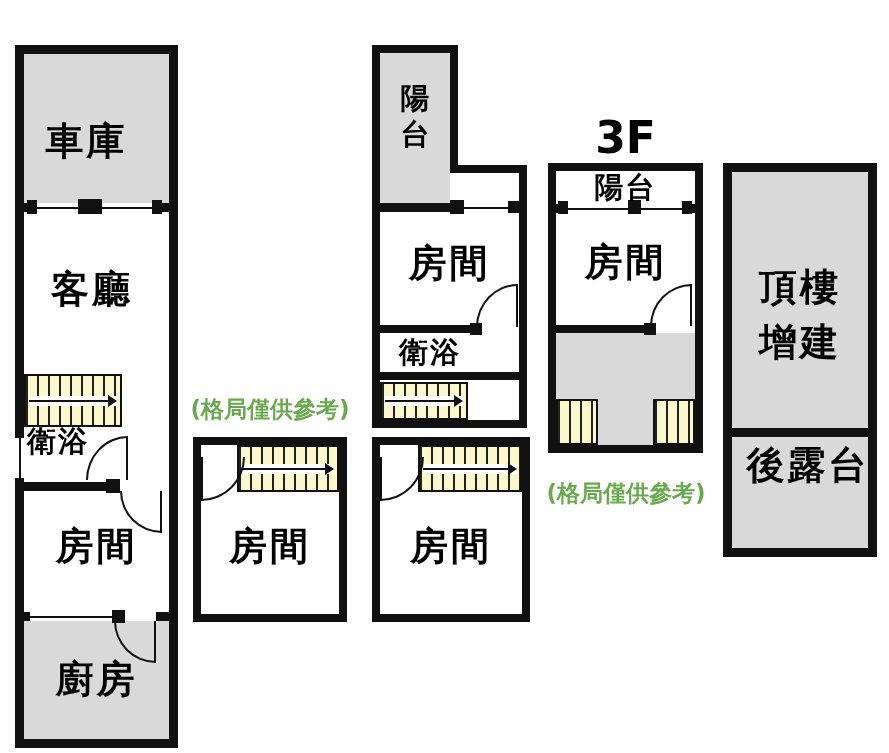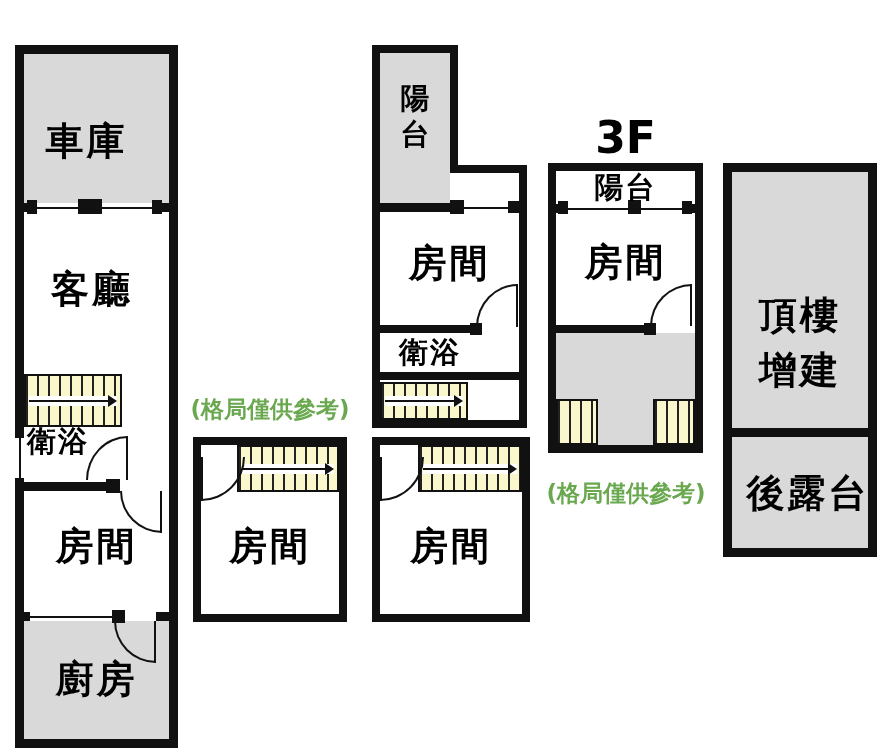--- a/index.html
+++ b/index.html
@@ -24,21 +24,21 @@
   .door { position:absolute; background:transparent; }
   .door-tl { border-top:2px solid #111; border-left:2px solid #111; border-top-left-radius:100% 100%; }
   .door-bl { border-bottom:2px solid #111; border-left:2px solid #111; border-bottom-left-radius:100% 100%; }
   .door-br { border-bottom:2px solid #111; border-right:2px solid #111; border-bottom-right-radius:100% 100%; }
   .leaf-r { border-right:2px solid #111; }
   .leaf-l { border-left:2px solid #111; }
   .lbl { position:absolute; color:#000; font-weight:600; text-align:center; line-height:1.2;
          font-size:38px; letter-spacing:3px; font-family:"DejaVu Sans", sans-serif; }
   .lbl.small { font-size:29px; letter-spacing:2px; }
   .lbl.wrap2 { word-break:break-all; line-height:1.25; letter-spacing:0; }
-  .lbl.prelines { white-space:pre-line; line-height:1.45;margin-top:28px; }
+  .lbl.prelines { white-space:pre-line; line-height:1.45; }
   .title { position:absolute; font-size:44px; font-weight:600; text-align:center; color:#000; }
   .note { position:absolute; color:#6aa84f; font-weight:700; font-size:23px; text-align:center; white-space:nowrap; }
 </style>
 </head>
 <body>
 
 <div class="stage">
 
   <div class="title" style="left:548px;top:112px;width:155px">3F</div>
 
@@ -147,16 +147,16 @@
 
     <div class="lbl small" style="left:556px;top:170px;width:139px">陽台</div>
     <div class="lbl" style="left:556px;top:240px;width:139px">房間</div>
   </div>
 
   <div>
     <div class="box thick graybg" style="left:723px;top:163px;width:154px;height:394px"></div>
     <div class="wall" style="left:732px;top:428px;width:136px;height:9px"></div>
     <div class="lbl prelines" style="left:732px;top:260px;width:136px">頂樓
 增建</div>
-    <div class="lbl" style="left:732px;top:471px;width:152px">後露台</div>
+    <div class="lbl" style="left:732px;top:443px;width:152px">後露台</div>
   </div>
 
 </div>
 
 </body></html>

